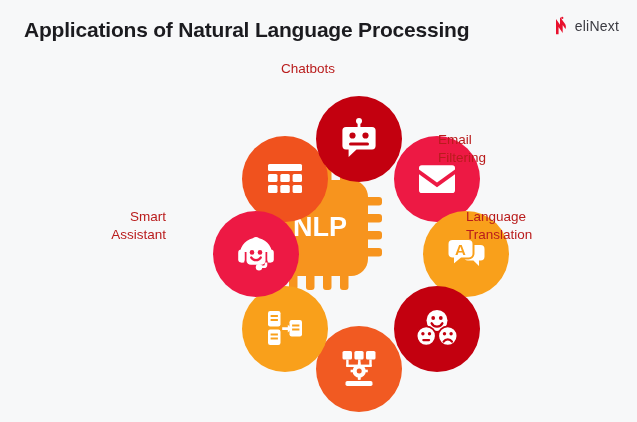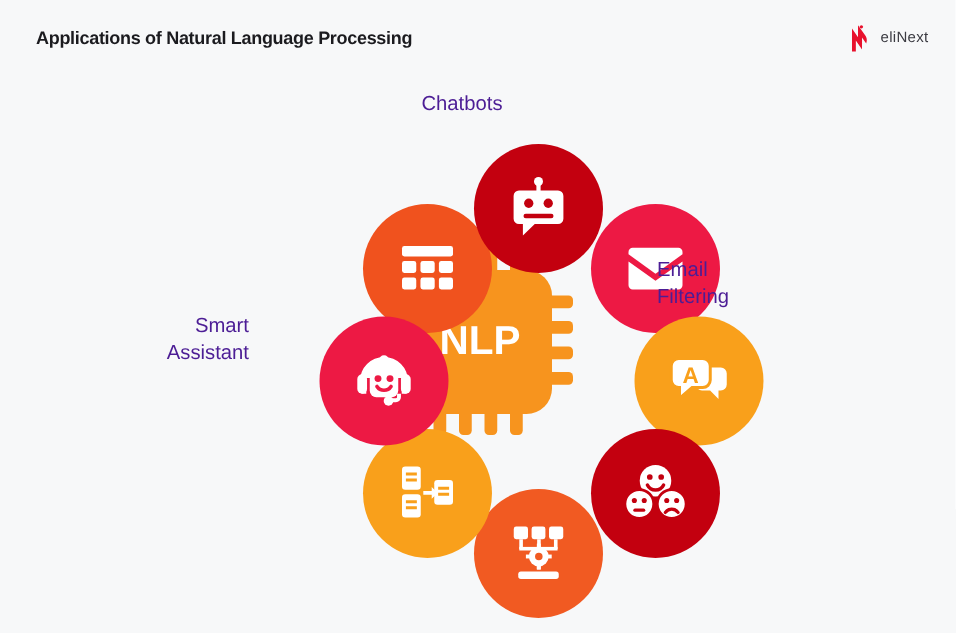--- a/index.html
+++ b/index.html
@@ -12,41 +12,41 @@
     width: 637px;
     height: 422px;
     background: #f7f8f9;
     overflow: hidden;
     font-family: "Liberation Sans", "DejaVu Sans", sans-serif;
   }
   .title {
     position: absolute;
     left: 24px;
     top: 18px;
-    font-size: 12px;
+    font-size: 21px;
     font-weight: bold;
     color: #1b1b1f;
     letter-spacing: -0.2px;
     white-space: nowrap;
   }
   .brand {
     position: absolute;
     right: 18px;
     top: 16px;
     display: flex;
     align-items: center;
     gap: 6px;
   }
   .brand-mark {
     width: 15px;
     height: 19px;
     display: block;
   }
   .brand-text {
-    font-size: 10px;
+    font-size: 14px;
     color: #3b3b42;
     letter-spacing: 0.2px;
   }
 
   
   .hub {
     position: absolute;
     left: 170px;
     top: 78px;
     width: 300px;
@@ -67,21 +67,21 @@
     top: 88px;
     width: 124px;
     height: 124px;
   }
 
   
   .label {
     position: absolute;
     font-size: 13.5px;
     line-height: 1.32;
-    color: #4c1d95;
+    color: #b91c1c;
     white-space: pre-line;
   }
   .label.right { text-align: left; }
   .label.left  { text-align: right; }
   .label.center{ text-align: center; }
 </style>
 </head>
 <body>
 
 <div class="slide">
@@ -252,23 +252,25 @@
           <path d="M18.3 26.6a5.6 5.6 0 0 0 9.4 0" stroke="#ED1944" stroke-width="2.4" fill="none" stroke-linecap="round"></path>
         </g>
       </svg>
     </div>
 
   </div>
 
 
   <div class="label center" style="left:233px;top:60px;width:150px;">Chatbots</div>
 
-  <div class="label right" style="left:438px;top:131px;width:160px;margin-top:40px;">Email
+  <div class="label right" style="left:438px;top:131px;width:160px;">Email
 Filtering</div>
 
+  <div class="label right" style="left:466px;top:208px;width:165px;">Language
+Translation</div>
 
 
 
 
   <div class="label left" style="left:42px;top:208px;width:124px;">Smart
 Assistant</div>
 
 </div>
 
 </body></html>

